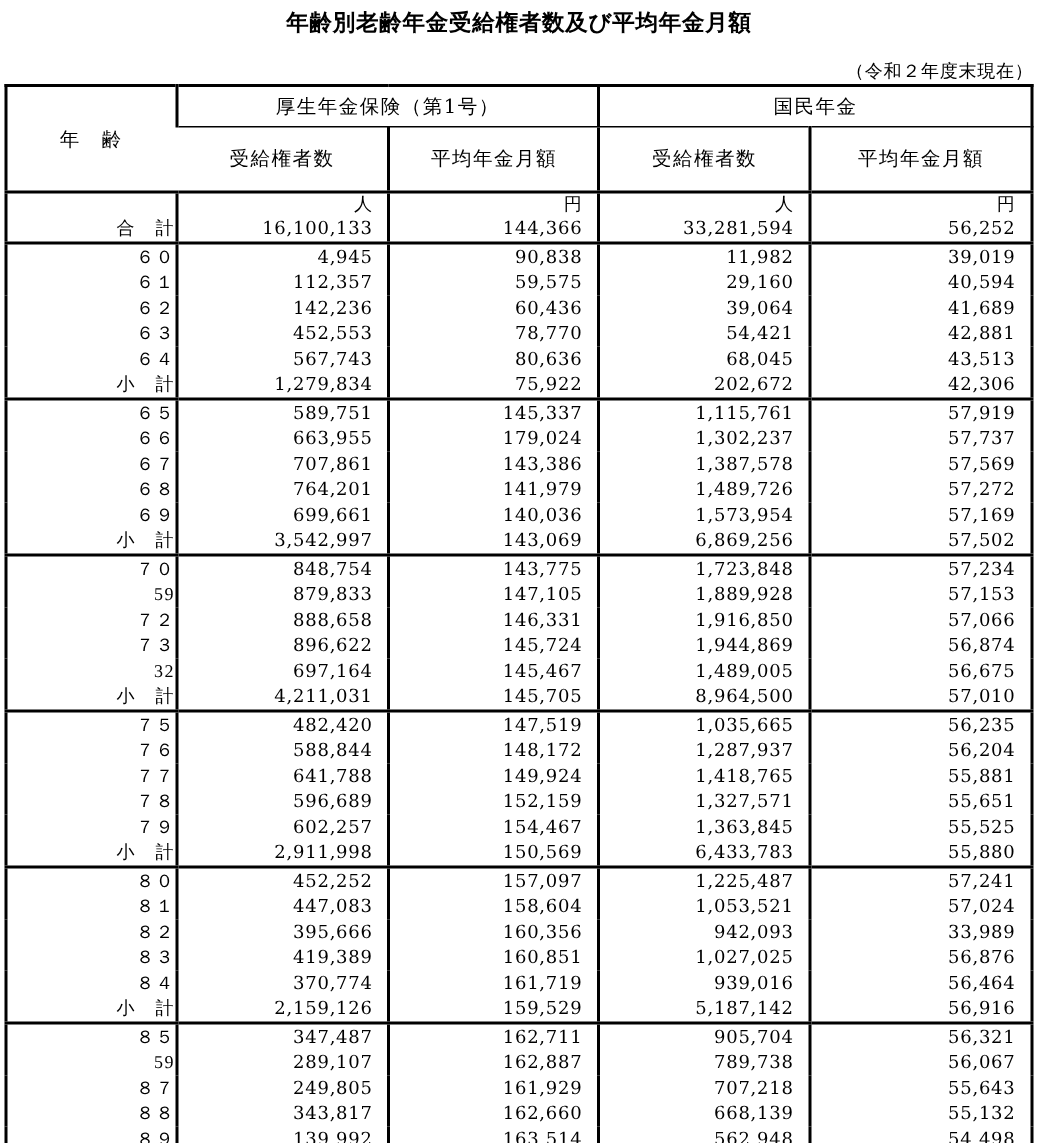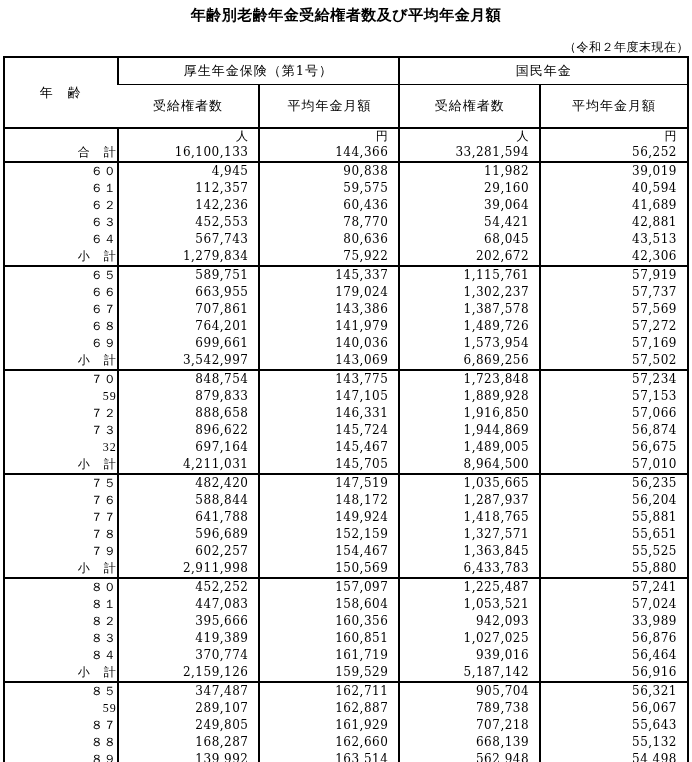--- a/index.html
+++ b/index.html
@@ -360,21 +360,21 @@
         </tr>
         <tr>
           <td class="age">８７</td>
           <td class="num">249,805</td>
           <td class="num">161,929</td>
           <td class="num">707,218</td>
           <td class="num">55,643</td>
         </tr>
         <tr>
           <td class="age">８８</td>
-          <td class="num">168,287</td>
+          <td class="num">343,817</td>
           <td class="num">162,660</td>
           <td class="num">668,139</td>
           <td class="num">55,132</td>
         </tr>
         <tr>
           <td class="age">８９</td>
           <td class="num">139,992</td>
           <td class="num">163,514</td>
           <td class="num">562,948</td>
           <td class="num">54,498</td>

